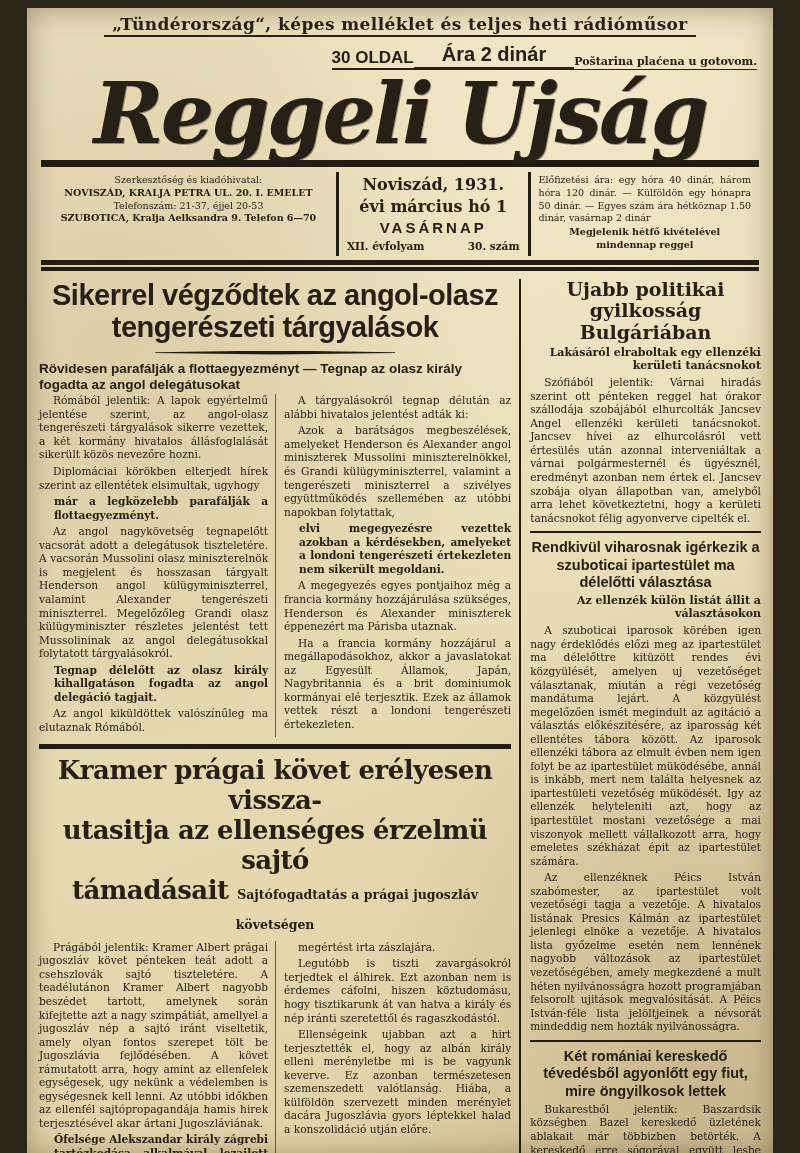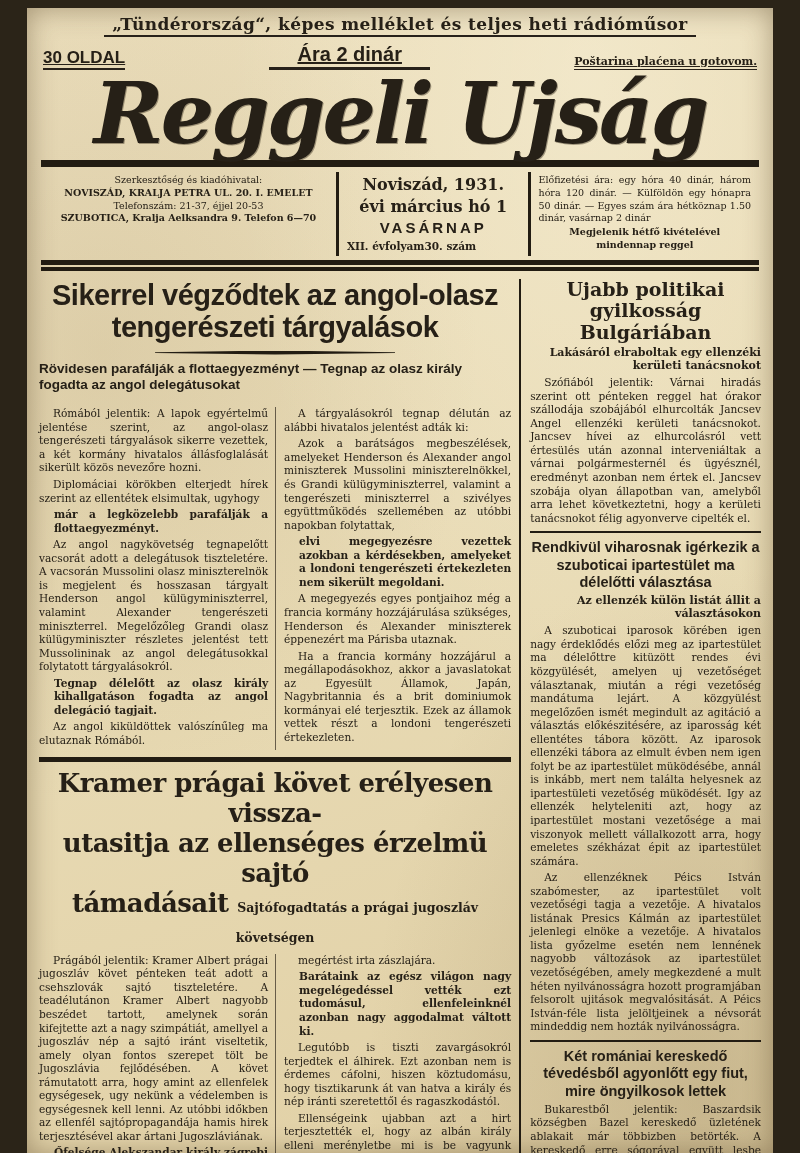--- a/index.html
+++ b/index.html
@@ -9,52 +9,52 @@
     background:
       radial-gradient(ellipse at 75% 6%, rgba(255,250,230,0.35), transparent 45%),
       radial-gradient(ellipse at 10% 30%, rgba(140,115,70,0.14), transparent 40%),
       radial-gradient(ellipse at 90% 95%, rgba(110,90,55,0.22), transparent 35%),
       linear-gradient(160deg,#ecdfbd 0%,#e7d9b2 55%,#e0cfa4 100%);
     box-shadow:inset 0 0 28px rgba(80,60,30,0.45);
     padding:4px 12px 0 12px;box-sizing:border-box;}
   
   .banner{font-weight:700;font-size:17px;text-align:center;letter-spacing:.4px;
     border-bottom:2px solid #27211a;width:82%;margin:2px auto 0 auto;padding-bottom:1px;}
-  .toprow{display:flex;align-items:flex-end;justify-content:space-between;margin:6px 4px 0 4px;text-decoration:underline;}
+  .toprow{display:flex;align-items:flex-end;justify-content:flex-end;margin:6px 4px 0 20px;}
   .pages{font-weight:700;font-size:17px;border-bottom:2px solid #27211a;font-family:"Liberation Sans",sans-serif;}
   .price{font-weight:700;font-size:20px;border-bottom:3px solid #27211a;padding:0 28px 1px 28px;
          font-family:"Liberation Sans",sans-serif;}
   .postage{font-weight:700;font-size:11px;border-bottom:1px solid #27211a;padding-bottom:1px;}
   .masthead{font-size:84px;line-height:1.0;font-weight:700;font-style:italic;text-align:center;
     letter-spacing:-3px;margin:2px 0 0 0;font-family:"DejaVu Serif",serif;
     text-shadow:1px 1px 0 rgba(40,30,15,.4);}
   .rule{background:#221c12;border:0;}
   .rule.masthead-rule{height:7px;margin:4px 2px 0 2px;}
   
   .infobar{display:flex;margin:5px 2px 0 2px;align-items:stretch;}
   .infobar .cell{padding:2px 8px;font-size:9.5px;line-height:1.35;}
   .office{width:42%;text-align:center;border-right:3px solid #221c12;}
   .office .b{font-weight:700;}
   .dateinfo{width:26%;text-align:center;border-right:3px solid #221c12;}
   .dateinfo .d1{font-weight:700;font-size:16px;}
   .dateinfo .day{font-weight:700;font-size:15px;letter-spacing:3px;font-family:"Liberation Sans",sans-serif;margin:1px 0;}
-  .dateinfo .vrow{display:flex;font-weight:700;font-size:10.5px;}
+  .dateinfo .vrow{display:flex;justify-content:space-between;font-weight:700;font-size:10.5px;}
   .subinfo{width:32%;font-size:8.8px;text-align:justify;}
   .subinfo .b{font-weight:700;display:block;text-align:center;margin-top:1px;}
   .rule.double{height:11px;margin:4px 2px 0 2px;
     background:linear-gradient(#221c12 0 5px,transparent 5px 7px,#221c12 7px 11px);}
   
   .content{display:flex;margin-top:8px;}
   .left-group{width:66.5%;padding-right:8px;box-sizing:border-box;}
   .right-col{width:33.5%;border-left:2px solid #221c12;padding-left:9px;box-sizing:border-box;}
   h1.naval{font-family:"Liberation Sans",sans-serif;font-weight:700;font-size:29px;line-height:1.12;
     text-align:center;margin:0;letter-spacing:-.5px;}
   .head-div{width:240px;height:4px;background:#221c12;margin:7px auto 6px auto;
     clip-path:polygon(0 40%,50% 0,100% 40%,100% 60%,50% 100%,0 60%);}
-  .subhead{font-family:"Liberation Sans",sans-serif;font-weight:700;font-size:13.5px;line-height:1.25;margin:0 0 13px 0;}
+  .subhead{font-family:"Liberation Sans",sans-serif;font-weight:700;font-size:13.5px;line-height:1.25;margin:0 0 0 0;}
   .cols{display:flex;}
   .col{width:50%;box-sizing:border-box;padding-right:7px;}
   .col + .col{border-left:1px solid rgba(35,28,18,.65);padding-left:8px;padding-right:0;}
   .p{font-size:10.6px;line-height:1.28;text-align:justify;text-indent:14px;margin:0 0 3px 0;}
   .p.emph{font-weight:700;text-indent:0;padding-left:15px;}
   .hr-thick{height:5px;background:#221c12;margin:7px 0;}
   .hr-thin{height:2px;background:#221c12;margin:6px 0;}
   h2.kramer{font-weight:700;font-size:26px;line-height:1.15;margin:0 0 5px 0;text-align:center;letter-spacing:-.5px;}
   h2.kramer .inline-sub{font-size:12.5px;letter-spacing:0;font-weight:700;}
   h3.boxed{font-family:"Liberation Sans",sans-serif;font-weight:700;font-size:14.5px;line-height:1.2;
@@ -139,21 +139,20 @@
             <span class="inline-sub">Sajtófogadtatás a prágai jugoszláv követségen</span>
           </h2>
           <div class="cols">
             <div class="col">
               <p class="p">Prágából jelentik: Kramer Albert prágai jugoszláv követ pénteken teát adott a csehszlovák sajtó tiszteletére. A teadélutánon Kramer Albert nagyobb beszédet tartott, amelynek során kifejtette azt a nagy szimpátiát, amellyel a jugoszláv nép a sajtó iránt viseltetik, amely olyan fontos szerepet tölt be Jugoszlávia fejlődésében. A követ rámutatott arra, hogy amint az ellenfelek egységesek, ugy nekünk a védelemben is egységesnek kell lenni. Az utóbbi időkben az ellenfél sajtópropagandája hamis hirek terjesztésével akar ártani Jugoszláviának.</p>
               <p class="p emph">Őfelsége Alekszandar király zágrebi tartózkodása alkalmával lezajlott fényes fogadtatás</p>
 
             </div>
             <div class="col">
               <p class="p">megértést irta zászlajára.</p>
-              <p class="p emph">Barátaink az egész világon nagy megelégedéssel vették ezt tudomásul, ellenfeleinknél azonban nagy aggodalmat váltott ki.</p>
               <p class="p">Legutóbb is tiszti zavargásokról terjedtek el álhirek. Ezt azonban nem is érdemes cáfolni, hiszen köztudomásu, hogy tisztikarunk át van hatva a király és nép iránti szeretettől és ragaszkodástól.</p>
               <p class="p">Ellenségeink ujabban azt a hirt terjesztették el, hogy az albán király elleni merényletbe mi is be vagyunk keverve. Ez azonban természetesen szemenszedett valótlanság. Hiába, a külföldön szervezett minden merénylet dacára Jugoszlávia gyors léptekkel halad a konszolidáció utján előre.</p>
 
             </div>
           </div>
         </article>
 
       </section>
 
       <aside class="right-col">

